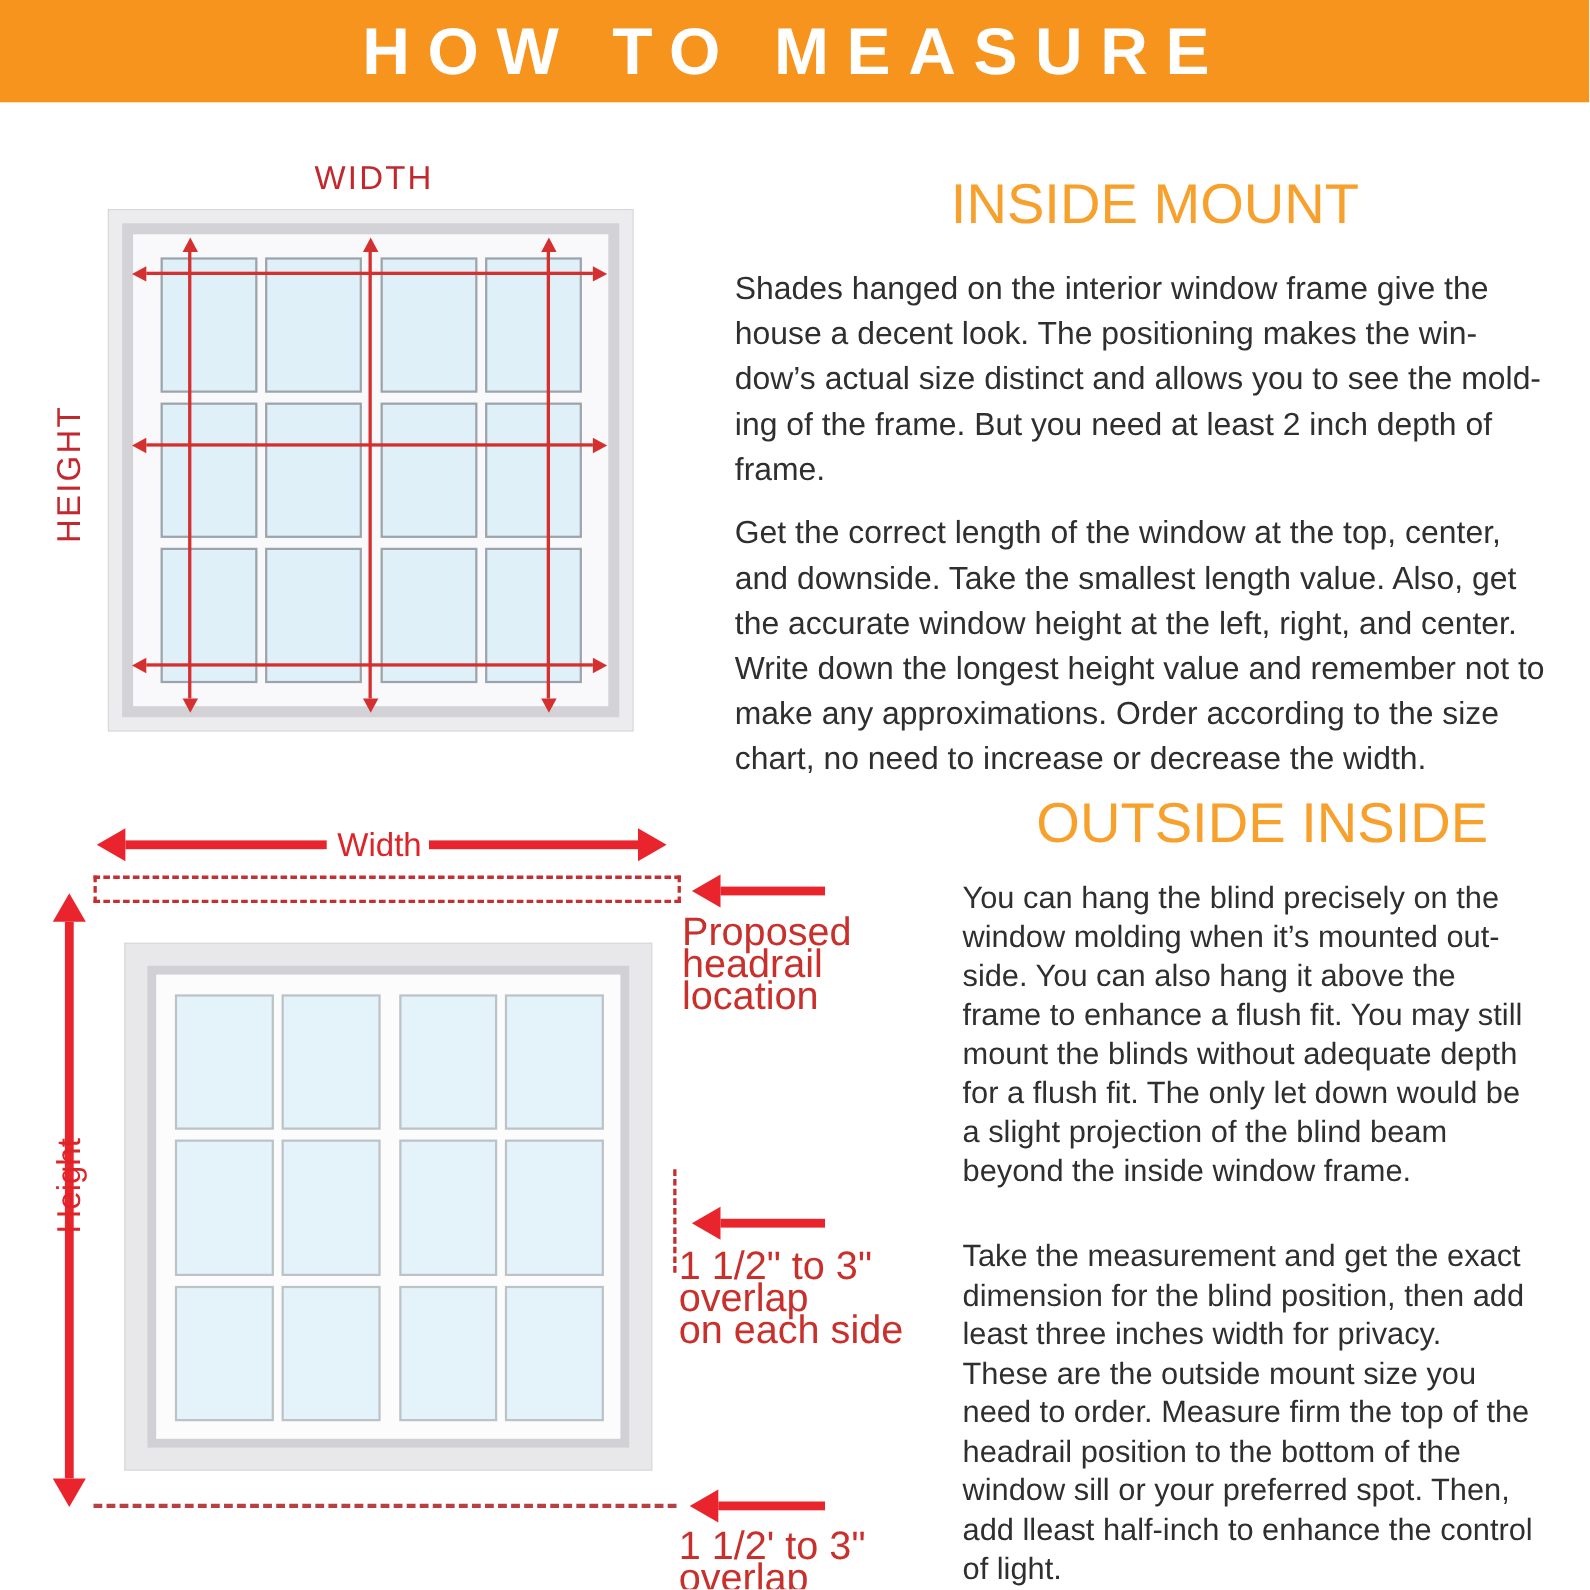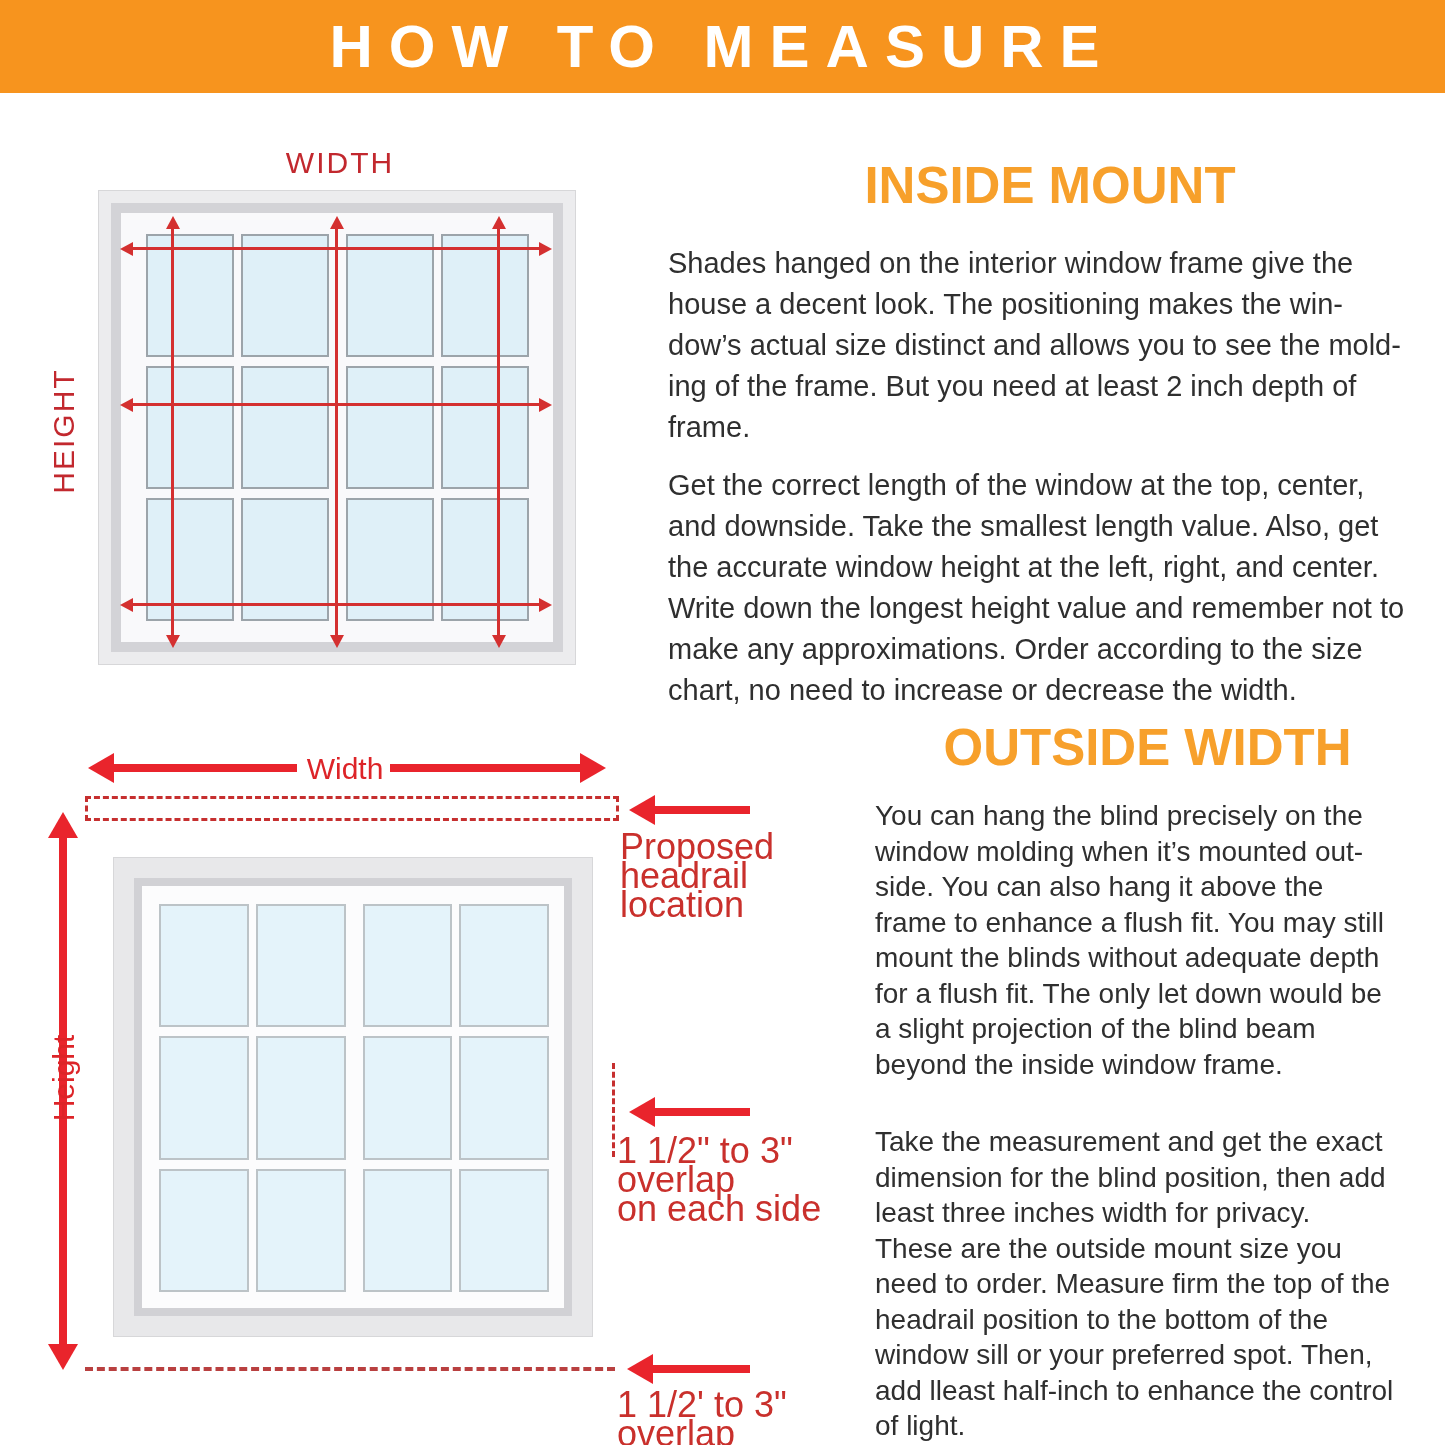--- a/index.html
+++ b/index.html
@@ -62,21 +62,21 @@
   .headrail-box{position:absolute;left:85px;top:796px;width:528px;height:19px;border:3px dashed #C62F2F;}
   .vdash{position:absolute;left:612px;top:1063px;height:94px;width:0;border-left:3px dashed #C62F2F;}
   .hdash{position:absolute;left:85px;top:1367px;width:530px;height:0;border-top:4px dashed #B94040;}
   
   .dim-label{position:absolute;color:#C2282E;font-size:30px;letter-spacing:2px;}
   .dim-label.rot{transform:rotate(-90deg);}
   .dim2-label{position:absolute;color:#DD2428;font-size:30px;text-align:center;}
   .dim2-label.rot{transform:rotate(-90deg);}
   .red-label{position:absolute;color:#C9302C;font-size:36px;line-height:29px;white-space:pre-line;}
   
-  .sec-head{position:absolute;text-align:center;font-size:51px;font-weight:bold;color:#F7A02B;white-space:nowrap;}
+  .sec-head{position:absolute;text-align:center;font-size:51px;font-weight:normal;color:#F7A02B;white-space:nowrap;}
   .body-text{position:absolute;color:#2F2F2F;white-space:pre-line;}
   .inside-p{left:668px;width:790px;font-size:29px;line-height:41px;}
   .outside-p{left:875px;width:600px;font-size:28px;line-height:35.5px;}
 </style>
 </head>
 <body>
 
 <div id="canvas">
 
   <div class="header">
@@ -119,21 +119,21 @@
 dow’s actual size distinct and allows you to see the mold-
 ing of the frame. But you need at least 2 inch depth of
 frame.</div>
   <div class="body-text inside-p" style="top:465px;">Get the correct length of the window at the top, center,
 and downside. Take the smallest length value. Also, get
 the accurate window height at the left, right, and center.
 Write down the longest height value and remember not to
 make any approximations. Order according to the size
 chart, no need to increase or decrease the width.</div>
 
-  <div class="sec-head" style="left:860px;top:718px;width:575px;">OUTSIDE WIDTH</div>
+  <div class="sec-head" style="left:860px;top:718px;width:575px;">OUTSIDE INSIDE</div>
   <div class="body-text outside-p" style="top:798px;">You can hang the blind precisely on the
 window molding when it’s mounted out-
 side. You can also hang it above the
 frame to enhance a flush fit. You may still
 mount the blinds without adequate depth
 for a flush fit. The only let down would be
 a slight projection of the blind beam
 beyond the inside window frame.</div>
   <div class="body-text outside-p" style="top:1124px;">Take the measurement and get the exact
 dimension for the blind position, then add

